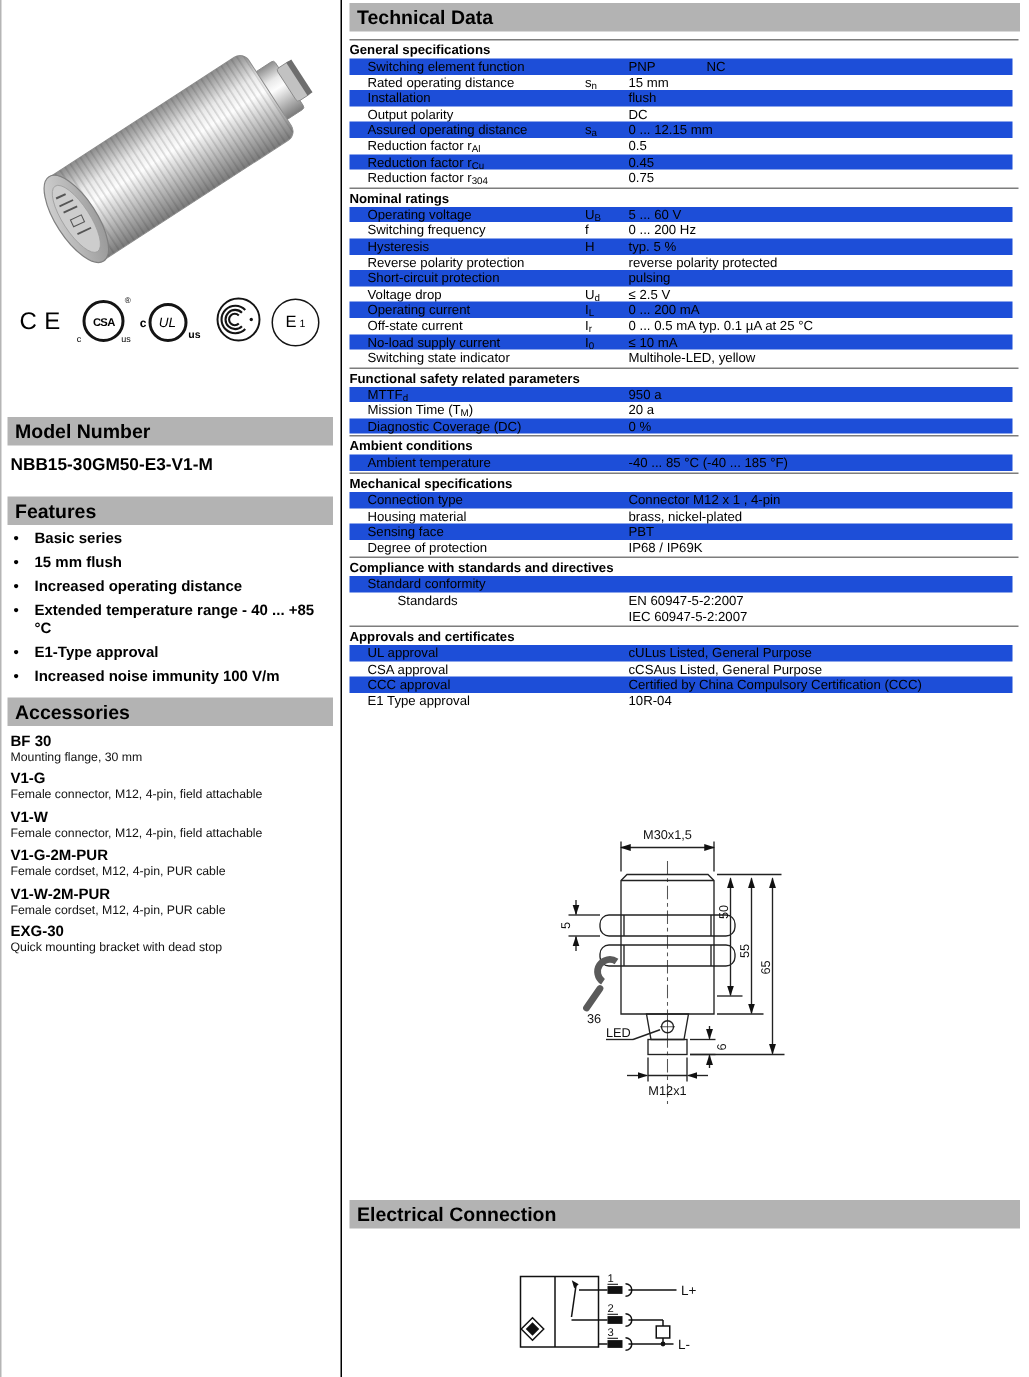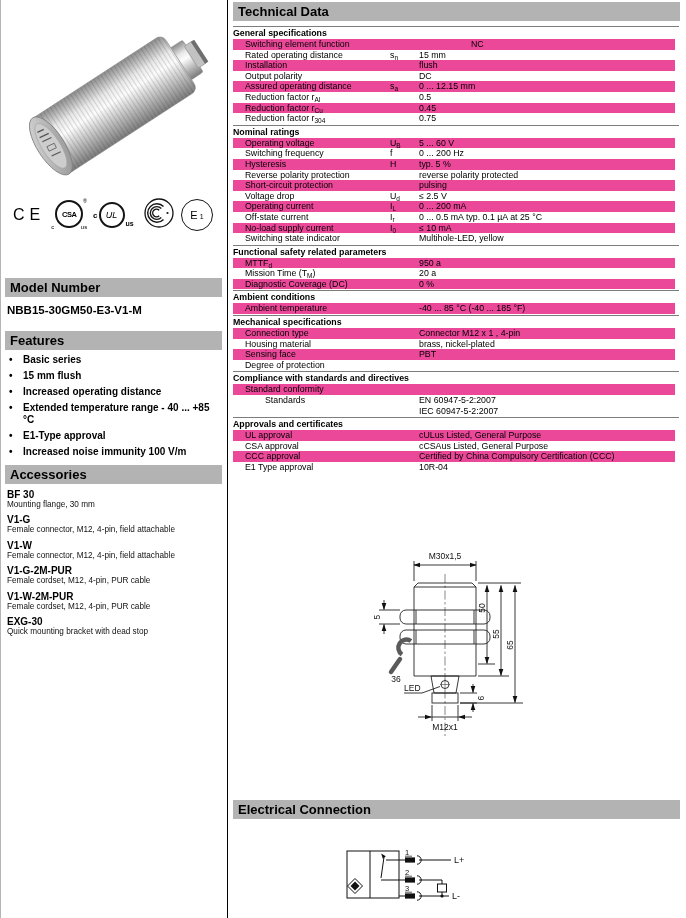--- a/index.html
+++ b/index.html
@@ -11,21 +11,21 @@
   .right{position:absolute;left:228px;top:0;width:458px;height:918px;}
   
   .bar{background:#b3b3b3;font-weight:bold;font-size:13px;line-height:15px;padding:2px 5px;margin:0;}
   .left .bar{margin:0 5px 0 4px;}
   .rbar{position:absolute;left:4px;right:7px;}
   .bar-tech{top:2px;} .bar-dim{top:477px;} .bar-elec{top:800px;}
   
   .tt{position:absolute;top:25px;left:4px;width:446px;font-size:8.8px;}
   .sec-title{font-weight:bold;border-top:1px solid #7d7d7d;line-height:11px;padding-top:1px;margin-top:1px;}
   .trow{position:relative;display:flex;line-height:10.6px;width:442px;}
-  .trow.shade{background:#ec4899;}
+  .trow.shade{background:#1d4ed8;}
   .tlabel{box-sizing:border-box;width:157px;padding-left:12px;flex:none;}
   .tsym{width:29px;flex:none;}
   .tval{flex:1;}
   .tval2{position:absolute;left:238px;top:0;}
   sub{font-size:6.5px;line-height:0;vertical-align:-1.5px;}
   
   .photo-wrap{margin:10px 12px 0 12px;height:182px;}
   .certs{display:flex;align-items:center;justify-content:space-between;margin:4px 14px 0 12px;height:38px;}
   .bar-model{margin-top:44px !important;}
   .model{font-weight:bold;font-size:11.5px;margin:7px 0 0 6px;line-height:13px;}
@@ -183,20 +183,23 @@
   </aside>
 
   <main class="right">
 
     <h2 class="bar rbar bar-tech">Technical Data</h2>
     <div class="tt" id="techtable">
         <div class="sec-title">General specifications</div>
         <div class="trow shade">
           <span class="tlabel">Switching element function</span>
           <span class="tsym"></span>
+          <span class="tval">
+            <div>PNP</div>
+          </span>
           <span class="tval2">NC</span>
         </div>
         <div class="trow">
           <span class="tlabel">Rated operating distance</span>
           <span class="tsym">s<sub>n</sub></span>
           <span class="tval">
             <div>15 mm</div>
           </span>
         </div>
         <div class="trow shade">
@@ -360,20 +363,23 @@
         <div class="trow shade">
           <span class="tlabel">Sensing face</span>
           <span class="tsym"></span>
           <span class="tval">
             <div>PBT</div>
           </span>
         </div>
         <div class="trow">
           <span class="tlabel">Degree of protection</span>
           <span class="tsym"></span>
+          <span class="tval">
+            <div>IP68 / IP69K</div>
+          </span>
         </div>
         <div class="sec-title">Compliance with standards and directives</div>
         <div class="trow shade">
           <span class="tlabel">Standard conformity</span>
           <span class="tsym"></span>
           <span class="tval">
             <div></div>
           </span>
         </div>
         <div class="trow">

